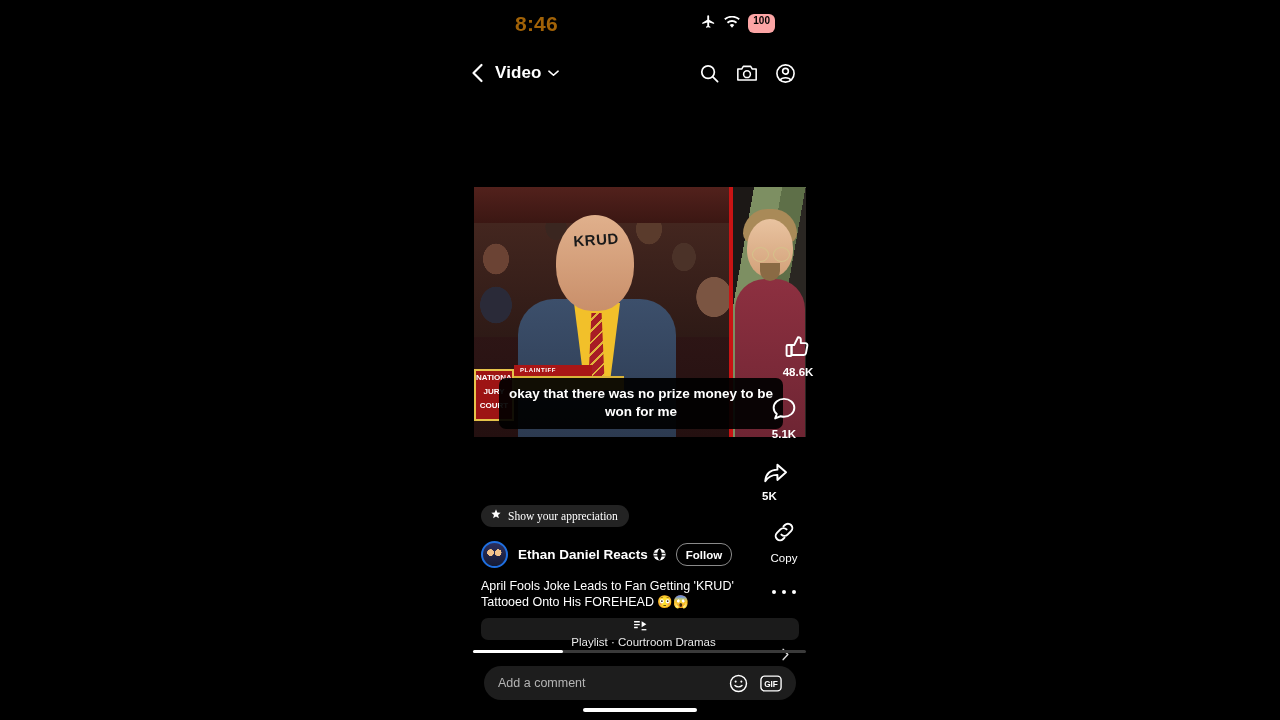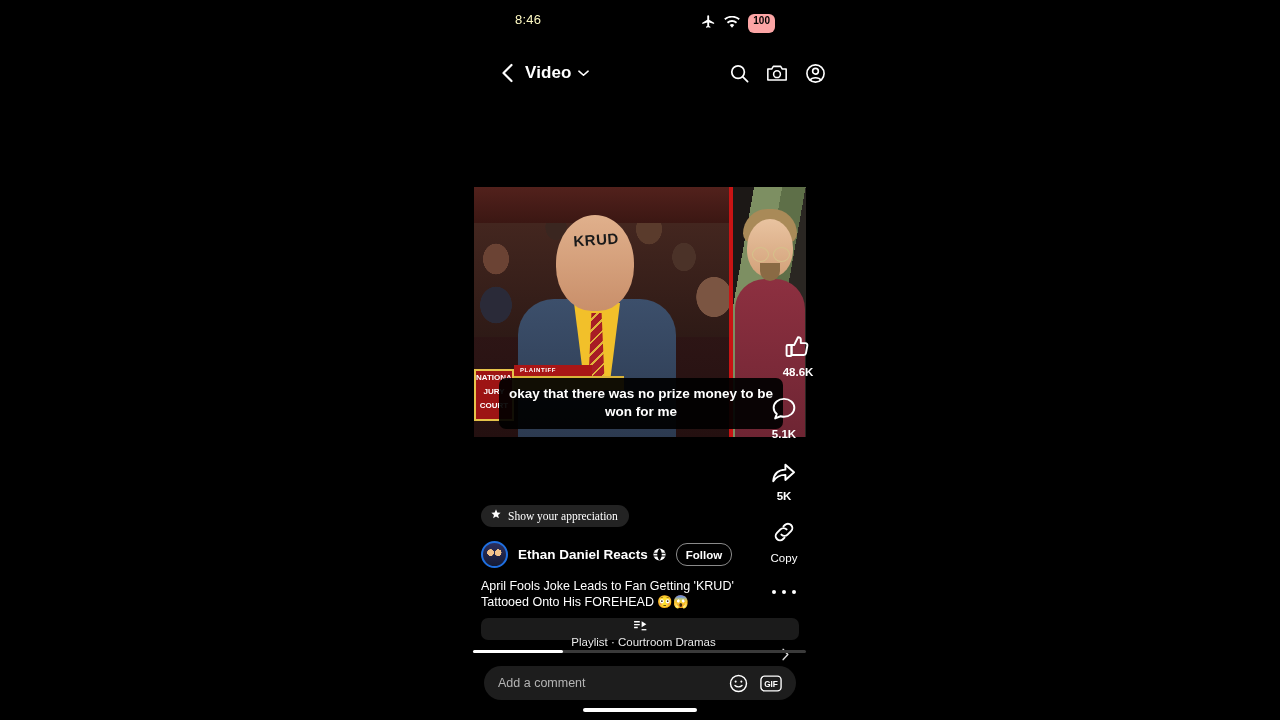--- a/index.html
+++ b/index.html
@@ -20,23 +20,23 @@
   }
   
   .statusbar {
     position: absolute;
     left: 470px; top: 12px;
     width: 340px; height: 26px;
   }
   .status-time {
     position: absolute;
     left: 45px; top: 0;
-    color: #fef9c3;
-    font-size: 13px;
-    font-weight: 400;
+    color: #a16207;
+    font-size: 21px;
+    font-weight: 700;
     letter-spacing: 0.2px;
   }
   .status-right {
     position: absolute;
     right: 35px; top: 2px;
     display: flex;
     align-items: center;
     gap: 8px;
   }
   .batt {
@@ -44,21 +44,21 @@
     color: #000;
     font-size: 10px;
     font-weight: 700;
     border-radius: 6px;
     padding: 1px 5px 7px 5px;
     line-height: 11px;
   }
   
   .header {
     position: absolute;
-    left: 496px; top: 56px;
+    left: 466px; top: 56px;
     width: 332px; height: 34px;
     display: flex;
     align-items: center;
   }
   .hdr-back { width: 22px; height: 22px; display:flex; align-items:center; justify-content:center; cursor: pointer;}
   .hdr-title {
     color: #fff;
     font-size: 17px;
     font-weight: 700;
     margin-left: 7px;
@@ -207,21 +207,21 @@
     font-weight: 700;
     line-height: 18px;
     text-align: center;
     padding: 7px 6px 8px 6px;
     box-sizing: border-box;
   }
   .rail-count { color:#fff; font-size:11.5px; font-weight:600; margin-top:1px; }
   .rail-label { color:#fff; font-size:11.5px; font-weight:400; margin-top:3px; }
   .rail-like { position:absolute; left:776px; top:333px; width:44px; text-align:center; }
   .rail-comment { position:absolute; left:762px; top:395px; width:44px; text-align:center; }
-  .rail-share { position:absolute; left:762px; top:459px; width:44px; text-align:center; }
+  .rail-share { position:absolute; left:762px; top:459px; width:44px; text-align:left; }
   .rail-copy { position:absolute; left:762px; top:519px; width:44px; text-align:center; }
   
   .chip {
     position: absolute;
     left: 481px; top: 505px;
     height: 22px;
     background: #232323;
     border-radius: 11px;
     display: inline-flex;
     align-items: center;

